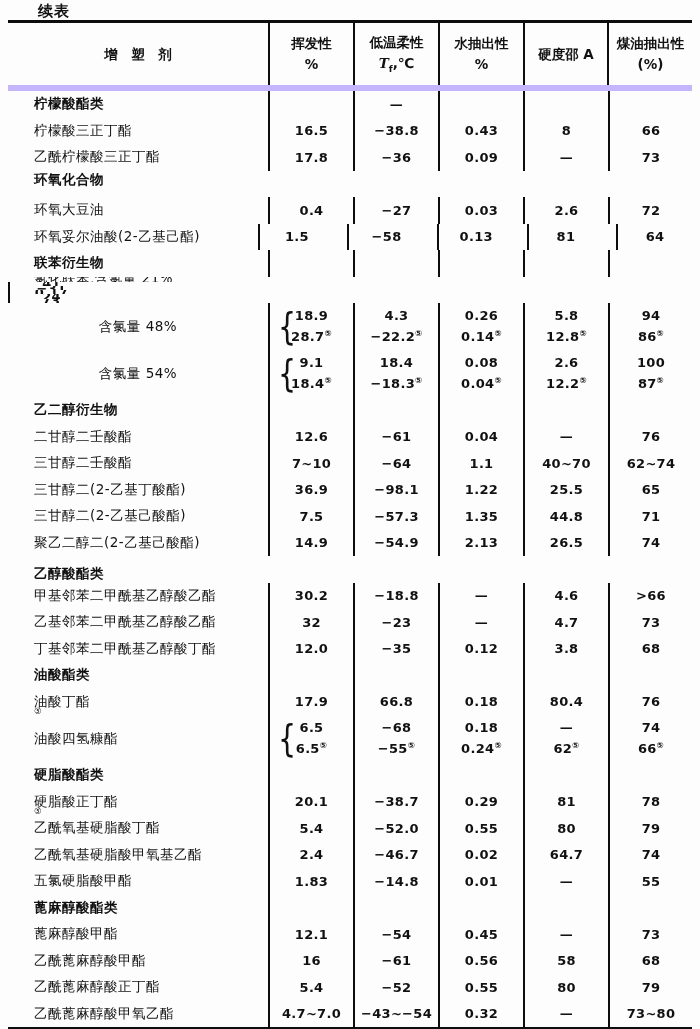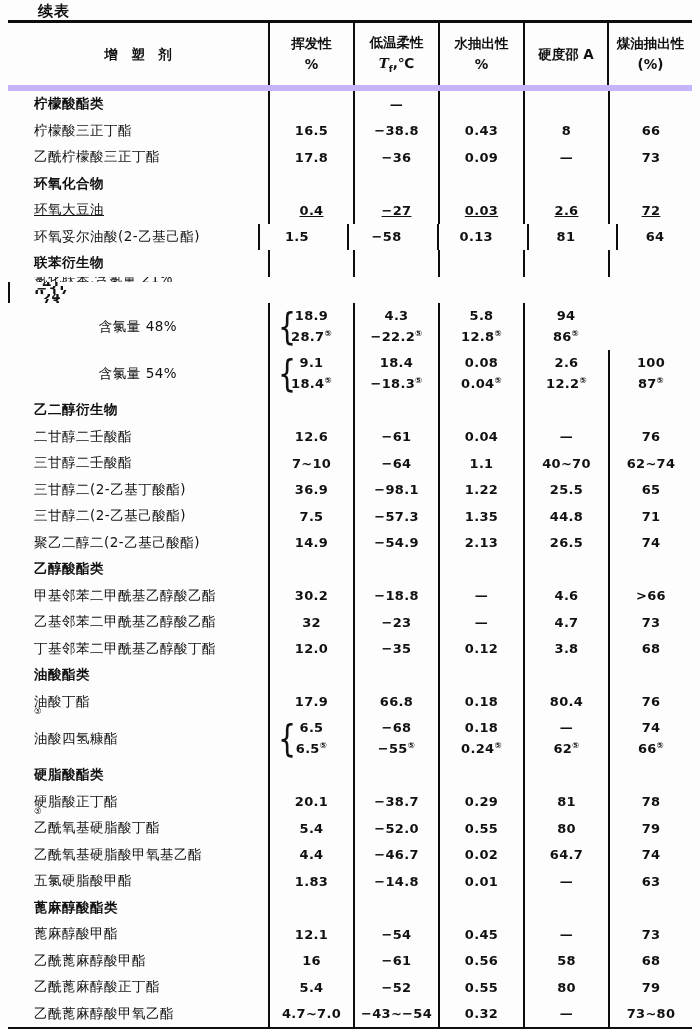--- a/index.html
+++ b/index.html
@@ -107,29 +107,29 @@
         <div class="cell val c5 bl">66</div>
       </div>
       <div class="row data" style="height: 26.5px;">
         <div class="cell name c0">乙酰柠檬酸三正丁酯</div>
         <div class="cell val c1 bl">17.8</div>
         <div class="cell val c2 bl">−36</div>
         <div class="cell val c3 bl">0.09</div>
         <div class="cell val c4 bl">—</div>
         <div class="cell val c5 bl">73</div>
       </div>
-      <div class="row category" style="height: 26.5px;">
+      <div class="row category" style="height: 26.5px; flex-direction: column;">
         <div class="cell name c0">环氧化合物</div>
         <div class="cell val c1 bl"></div>
         <div class="cell val c2 bl"></div>
         <div class="cell val c3 bl"></div>
         <div class="cell val c4 bl"></div>
         <div class="cell val c5 bl"></div>
       </div>
-      <div class="row data" style="height: 26.5px; text-decoration: underline;">
+      <div class="row data" style="height: 26.5px;">
         <div class="cell name c0">环氧大豆油</div>
         <div class="cell val c1 bl">0.4</div>
         <div class="cell val c2 bl">−27</div>
         <div class="cell val c3 bl">0.03</div>
         <div class="cell val c4 bl">2.6</div>
         <div class="cell val c5 bl">72</div>
       </div>
       <div class="row data" style="height: 26.5px; gap: 13px;">
         <div class="cell name c0">环氧妥尔油酸(2-乙基己酯)</div>
         <div class="cell val c1 bl">1.5</div>
@@ -158,20 +158,24 @@
         <div class="cell name c0 center">含氯量 48%</div>
         <div class="cell val dual c1 bl">
           <span class="brace">{</span>
           <div class="vline">18.9</div>
           <div class="vline">28.7<sup class="fn">⑤</sup></div>
         </div>
         <div class="cell val dual c2 bl">
           <div class="vline">4.3</div>
           <div class="vline">−22.2<sup class="fn">⑤</sup></div>
         </div>
+        <div class="cell val dual c3 bl">
+          <div class="vline">0.26</div>
+          <div class="vline">0.14<sup class="fn">⑤</sup></div>
+        </div>
         <div class="cell val dual c4 bl">
           <div class="vline">5.8</div>
           <div class="vline">12.8<sup class="fn">⑤</sup></div>
         </div>
         <div class="cell val dual c5 bl">
           <div class="vline">94</div>
           <div class="vline">86<sup class="fn">⑤</sup></div>
         </div>
       </div>
       <div class="row data2" style="height: 47px;">
@@ -239,21 +243,21 @@
         <div class="cell val c5 bl">71</div>
       </div>
       <div class="row data" style="height: 26.5px;">
         <div class="cell name c0">聚乙二醇二(2-乙基己酸酯)</div>
         <div class="cell val c1 bl">14.9</div>
         <div class="cell val c2 bl">−54.9</div>
         <div class="cell val c3 bl">2.13</div>
         <div class="cell val c4 bl">26.5</div>
         <div class="cell val c5 bl">74</div>
       </div>
-      <div class="row category" style="height: 26.5px;">
+      <div class="row category" style="height: 26.5px; align-items: flex-end;">
         <div class="cell name c0">乙醇酸酯类</div>
         <div class="cell val c1 bl"></div>
         <div class="cell val c2 bl"></div>
         <div class="cell val c3 bl"></div>
         <div class="cell val c4 bl"></div>
         <div class="cell val c5 bl"></div>
       </div>
       <div class="row data" style="height: 26.5px;">
         <div class="cell name c0">甲基邻苯二甲酰基乙醇酸乙酯</div>
         <div class="cell val c1 bl">30.2</div>
@@ -337,33 +341,33 @@
       <div class="row data" style="height: 26.5px;">
         <div class="cell name c0">乙酰氧基硬脂酸丁酯</div>
         <div class="cell val c1 bl">5.4</div>
         <div class="cell val c2 bl">−52.0</div>
         <div class="cell val c3 bl">0.55</div>
         <div class="cell val c4 bl">80</div>
         <div class="cell val c5 bl">79</div>
       </div>
       <div class="row data" style="height: 26.5px;">
         <div class="cell name c0">乙酰氧基硬脂酸甲氧基乙酯</div>
-        <div class="cell val c1 bl">4.4</div>
+        <div class="cell val c1 bl">2.4</div>
         <div class="cell val c2 bl">−46.7</div>
         <div class="cell val c3 bl">0.02</div>
         <div class="cell val c4 bl">64.7</div>
         <div class="cell val c5 bl">74</div>
       </div>
       <div class="row data" style="height: 26.5px;">
         <div class="cell name c0">五氯硬脂酸甲酯</div>
         <div class="cell val c1 bl">1.83</div>
         <div class="cell val c2 bl">−14.8</div>
         <div class="cell val c3 bl">0.01</div>
         <div class="cell val c4 bl">—</div>
-        <div class="cell val c5 bl">63</div>
+        <div class="cell val c5 bl">55</div>
       </div>
       <div class="row category" style="height: 26.5px;">
         <div class="cell name c0">蓖麻醇酸酯类</div>
         <div class="cell val c1 bl"></div>
         <div class="cell val c2 bl"></div>
         <div class="cell val c3 bl"></div>
         <div class="cell val c4 bl"></div>
         <div class="cell val c5 bl"></div>
       </div>
       <div class="row data" style="height: 26.5px;">

